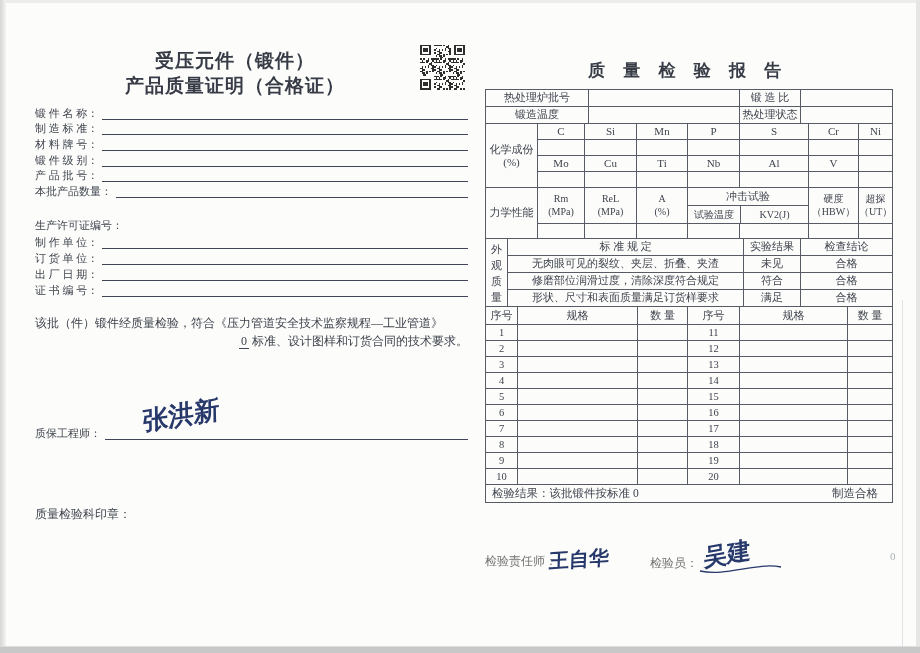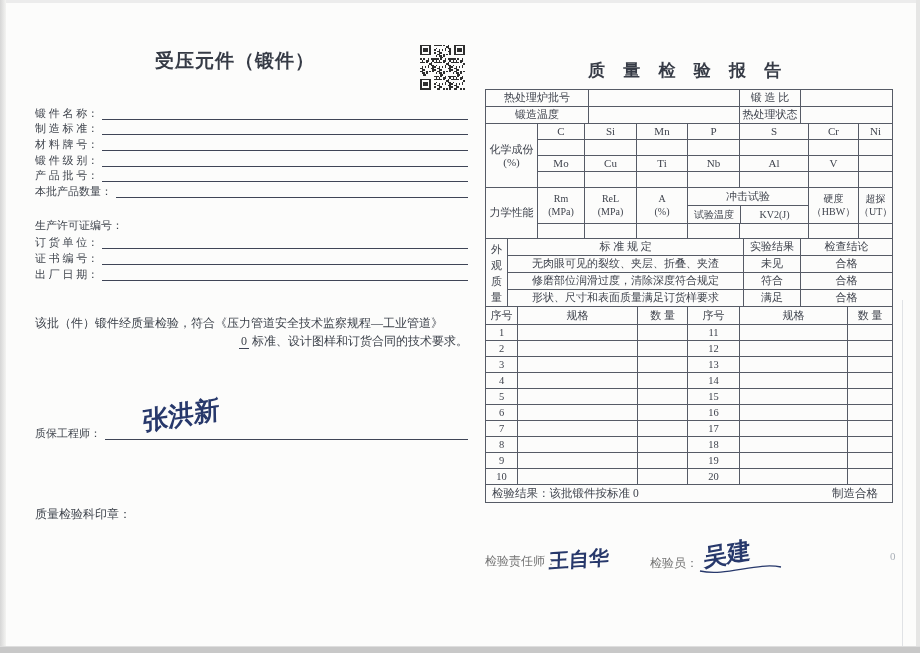--- a/index.html
+++ b/index.html
@@ -74,20 +74,21 @@
 <body>
 
 <div class="page">
   <div class="edge edge-top"></div>
   <div class="edge edge-left"></div>
   <div class="edge edge-right"></div>
   <div class="edge edge-rline"></div>
   <div class="edge edge-bottom"></div>
 
   <div class="cert-title t1">受压元件（锻件）</div>
+  <div class="cert-title t2">产品质量证明（合格证）</div>
 
   <div class="qr">
     <svg viewBox="0 0 29 29" shape-rendering="crispEdges">
       <rect class="qr-light" x="0" y="0" width="29" height="29"></rect>
       <g class="qr-dark">
         <rect x="0" y="0" width="7" height="7"></rect>
         <rect x="22" y="0" width="7" height="7"></rect>
         <rect x="0" y="22" width="7" height="7"></rect>
       </g>
       <g class="qr-light">
@@ -367,29 +368,33 @@
         <span class="flabel">本批产品数量：</span>
         <span class="fline"></span>
       </div>
   </div>
 
   <div class="fgroup fg2">
     <div class="frow">
         <span class="flabel">生产许可证编号：</span>
       </div>
     <div class="frow">
+        <span class="flabel">制 作 单 位：</span>
+        <span class="fline"></span>
+      </div>
+    <div class="frow">
         <span class="flabel">订 货 单 位：</span>
         <span class="fline"></span>
       </div>
     <div class="frow">
+        <span class="flabel">出 厂 日 期：</span>
+        <span class="fline"></span>
+      </div>
+    <div class="frow">
         <span class="flabel">证 书 编 号：</span>
-        <span class="fline"></span>
-      </div>
-    <div class="frow">
-        <span class="flabel">出 厂 日 期：</span>
         <span class="fline"></span>
       </div>
   </div>
 
   <div class="stmt">
     <div>该批（件）锻件经质量检验，符合《压力管道安全技术监察规程—工业管道》</div>
     <div class="stmt-l2"><span class="u">0</span><span> 标准、设计图样和订货合同的技术要求。</span></div>
   </div>
 
   <div class="qa-row">

